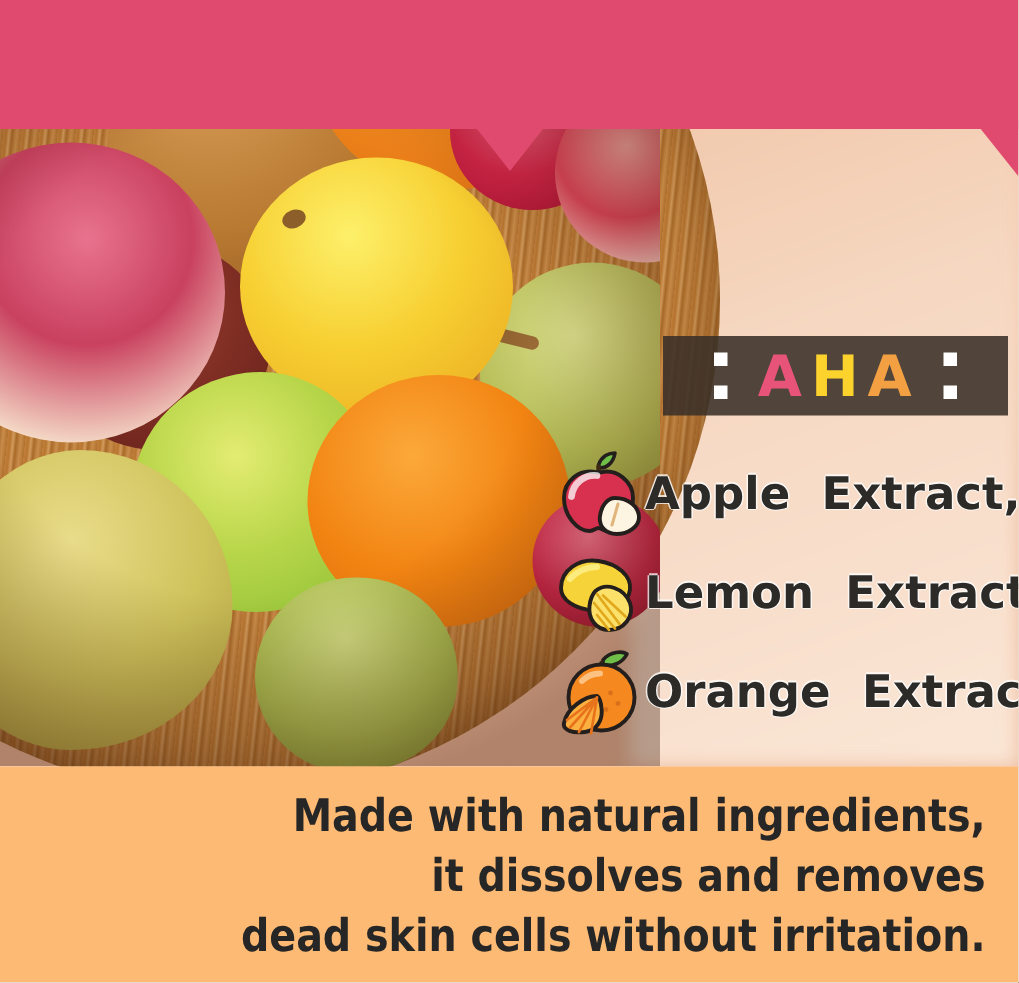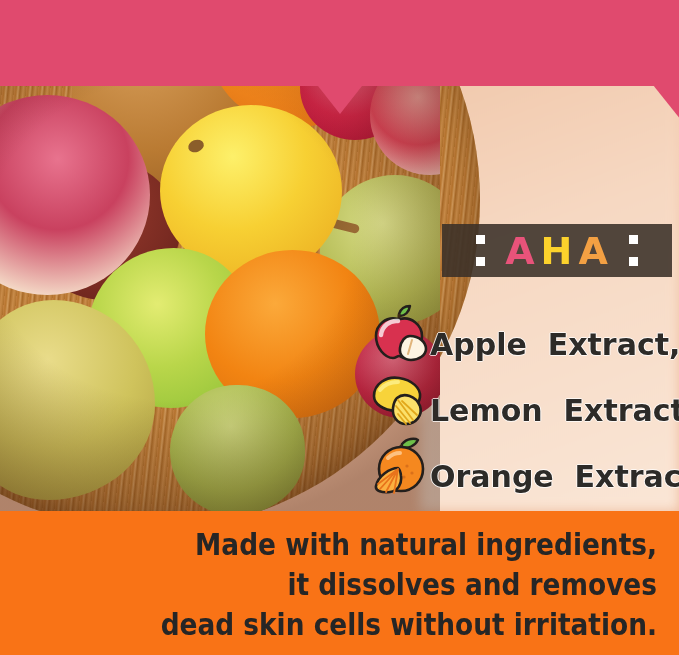--- a/index.html
+++ b/index.html
@@ -259,21 +259,21 @@
 
   
   .extract-list {
     position: absolute;
     left: 368px; top: 296px;
     width: 311px;
     z-index: 5;
   }
   .extract-row {
     display: flex;
-    align-items: flex-end;
+    align-items: center;
     height: 66px;
   }
   .extract-icon {
     width: 62px; height: 58px;
     flex: 0 0 62px;
     position: relative;
   }
   .extract-label {
     font-family: "DejaVu Sans", sans-serif;
     font-weight: bold;
@@ -284,21 +284,21 @@
     text-shadow:
        1px 0 0 rgba(255,255,255,.75), -1px 0 0 rgba(255,255,255,.75),
        0 1px 0 rgba(255,255,255,.75), 0 -1px 0 rgba(255,255,255,.75);
   }
 
   
   .bottom-text {
     position: absolute;
     left: 0; top: 511px;
     width: 679px; height: 144px;
-    background: #f97316;
+    background: #fdba74;
     padding: 14px 22px 0 0;
     box-sizing: border-box;
     text-align: right;
     z-index: 7;
   }
   .bottom-line {
     font-family: "DejaVu Sans", sans-serif;
     font-weight: bold;
     font-size: 30px;
     line-height: 40px;

